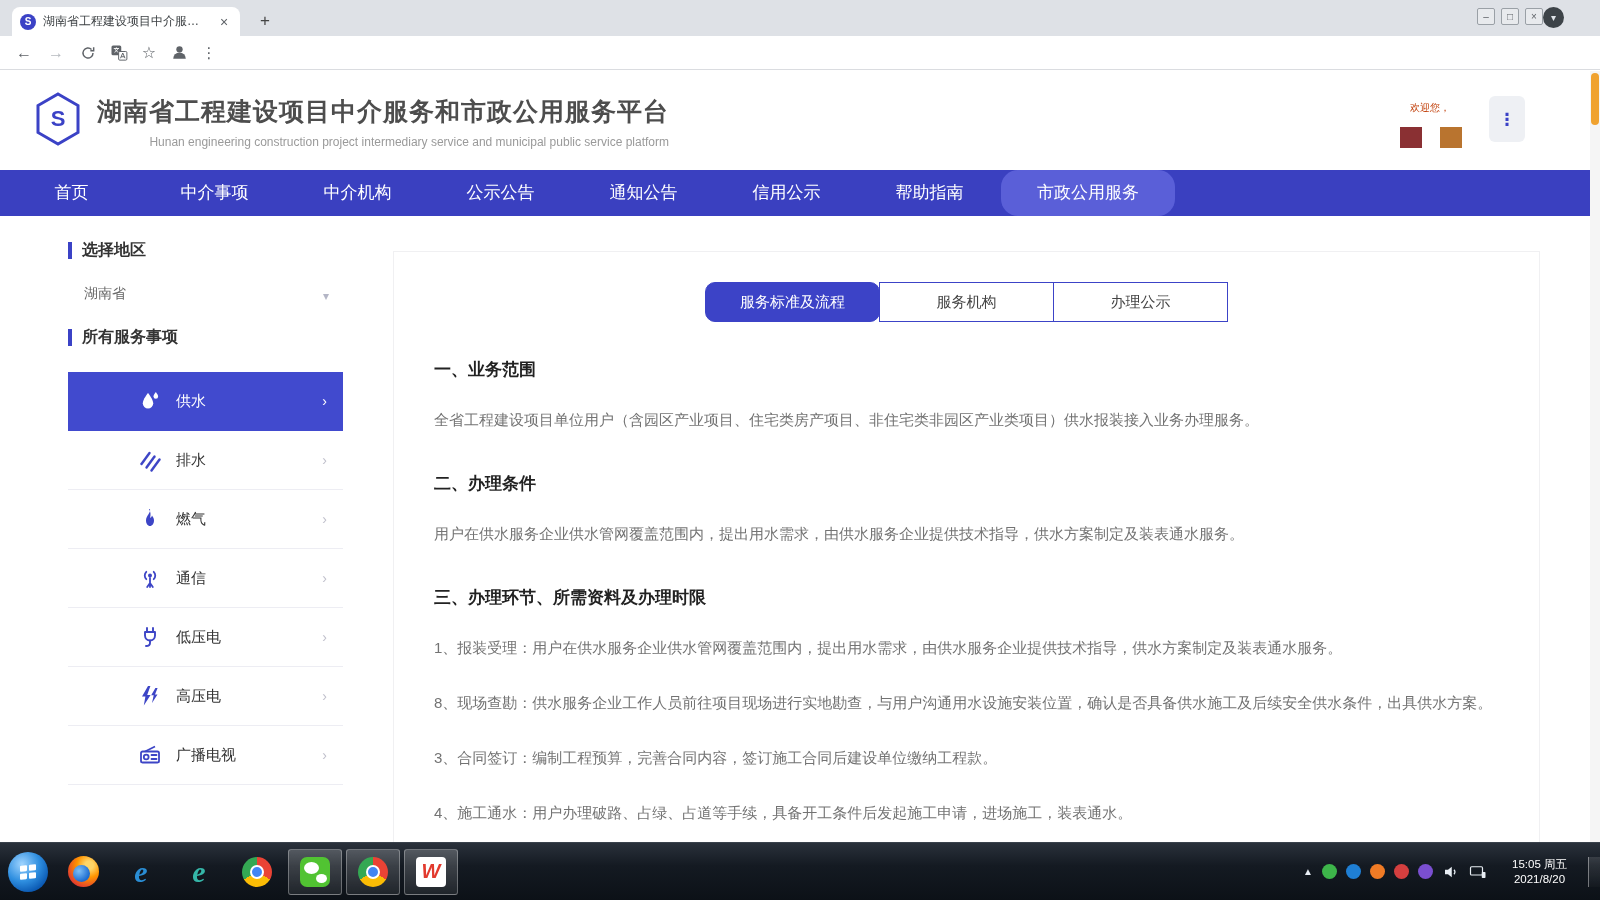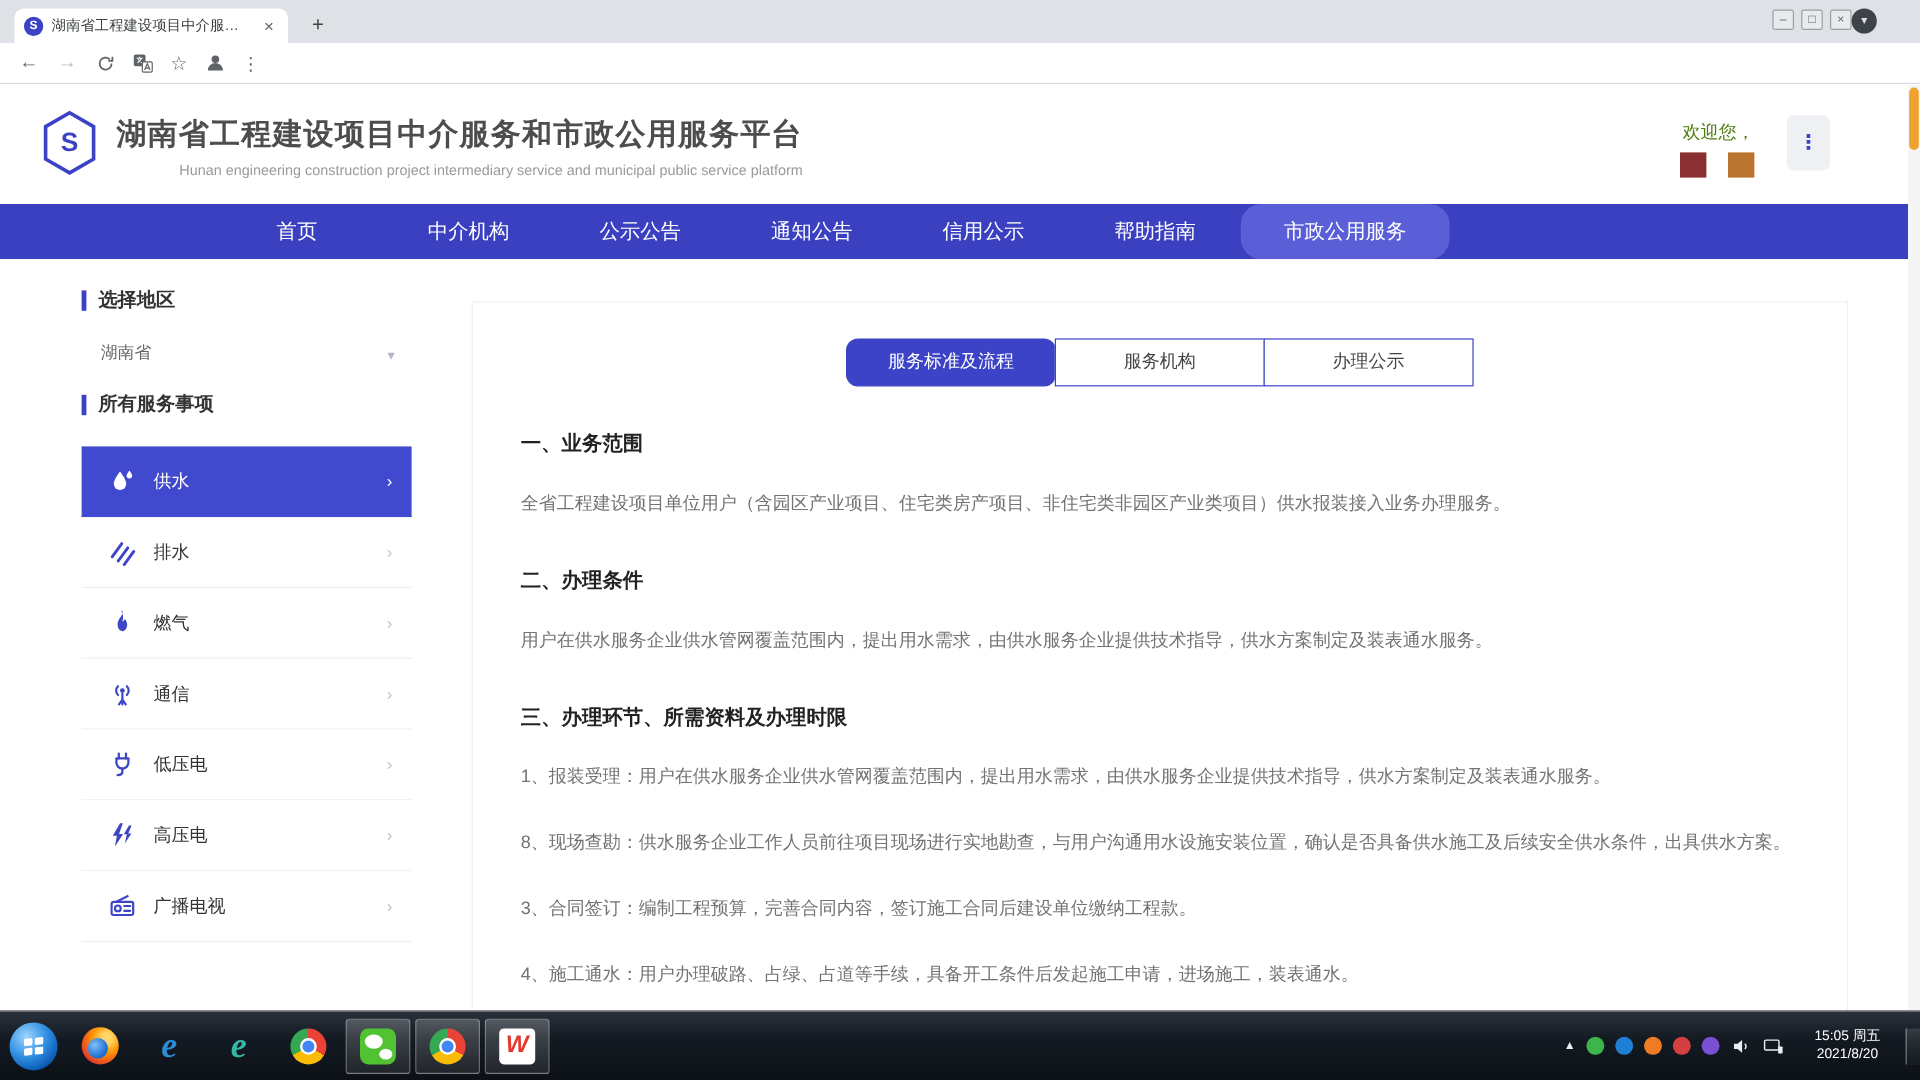--- a/index.html
+++ b/index.html
@@ -39,49 +39,49 @@
   .warn-svg { width:14px; height:14px; }
 
   
   .site-header { position:absolute; top:71px; left:0; right:0; height:99px; background:#fff; }
   .logo { position:absolute; left:34px; top:20px; width:48px; height:56px; }
   .logo .ltr { position:absolute; inset:0; display:flex; align-items:center; justify-content:center;
                color:#3b42c6; font-size:22px; font-weight:bold; }
   .titles { position:absolute; left:97px; top:24px; }
   .site-title { font-size:25px; font-weight:bold; color:#4d4d4d; letter-spacing:1px; }
   .site-sub { font-size:12px; color:#9a9a9a; margin-top:7px;text-align:right; }
-  .welcome { position:absolute; right:138px; top:30px; font-size:15px; color:#4d7c0f; }
+  .welcome { position:absolute; right:150px; top:30px; font-size:10px; color:#c2410c; }
   .avatars { position:absolute; right:138px; top:56px; display:flex; gap:18px; }
   .avatar-sq { width:22px; height:21px; }
   .avatar-sq.red { background:#8a3033; }
   .avatar-sq.orange { background:#b9742f; }
   .hdr-kebab { position:absolute; right:75px; top:25px; width:36px; height:46px; background:#eef0f4;
                border-radius:6px; display:flex; align-items:center; justify-content:center;
                color:#3b42c6; font-size:17px; font-weight:bold; }
 
   
   .mainnav { position:absolute; top:170px; left:0; right:0; height:46px; background:#3a40c0;
-             display:flex; padding-left:176px; }
+             display:flex; }
   .nav-item { width:143px; height:46px; line-height:46px; text-align:center; color:#fff; font-size:17px; cursor:pointer; }
   .nav-item.active { width:174px; background:#5a5fd8;border-radius:17px; }
 
   
   .page { position:absolute; top:216px; left:0; right:0; bottom:58px; background:#fff; overflow:hidden;text-decoration:underline; }
 
   .sidebar { position:absolute; left:68px; top:0; width:275px; }
   .side-heading { display:flex; align-items:center; gap:10px; margin-top:24px; }
   .bar { width:4px; height:17px; background:#3b42c6; }
   .side-heading span.txt { font-size:16px; font-weight:bold; color:#333; }
   .region-row { display:flex; align-items:flex-end; justify-content:space-between; margin:24px 0 0 16px;
                 padding-right:14px; }
   .region-row .rv { font-size:14px; color:#666; }
   .region-row .chev { color:#b4b6c6; font-size:12px; }
   .service-list { margin-top:24px; }
   .service-item { height:59px; display:flex; align-items:center; border-bottom:1px solid #ededf3;
-                  background:#fff; cursor:pointer; }
+                  background:#fff; cursor:pointer;padding-left:48px; }
   .service-item .s-icon { width:24px; height:24px; margin-left:22px; color:#3d45c6; flex:0 0 24px; }
   .service-item .s-icon svg { width:100%; height:100%; display:block; }
   .service-item .s-label { font-size:15px; color:#333; margin-left:14px; flex:1; }
   .service-item .s-chev { color:#c0c0cc; font-size:14px; margin-right:16px; }
   .service-item.active { background:#414ace; border-bottom-color:#414ace; }
   .service-item.active .s-icon { color:#fff; }
   .service-item.active .s-label { color:#fff; }
   .service-item.active .s-chev { color:#fff; }
 
   .panel { position:absolute; left:393px; top:35px; width:1147px; bottom:-2px;
@@ -200,20 +200,21 @@
     <div class="avatar-sq red"></div>
     <div class="avatar-sq orange"></div>
   </div>
   <div class="hdr-kebab">
       <span>⋮</span>
     </div>
 </div>
 
 <div class="mainnav">
   <div class="nav-item">首页</div>
+  <div class="nav-item">中介事项</div>
   <div class="nav-item">中介机构</div>
   <div class="nav-item">公示公告</div>
   <div class="nav-item">通知公告</div>
   <div class="nav-item">信用公示</div>
   <div class="nav-item">帮助指南</div>
   <div class="nav-item active">市政公用服务</div>
 </div>
 
 <div class="page">
 

